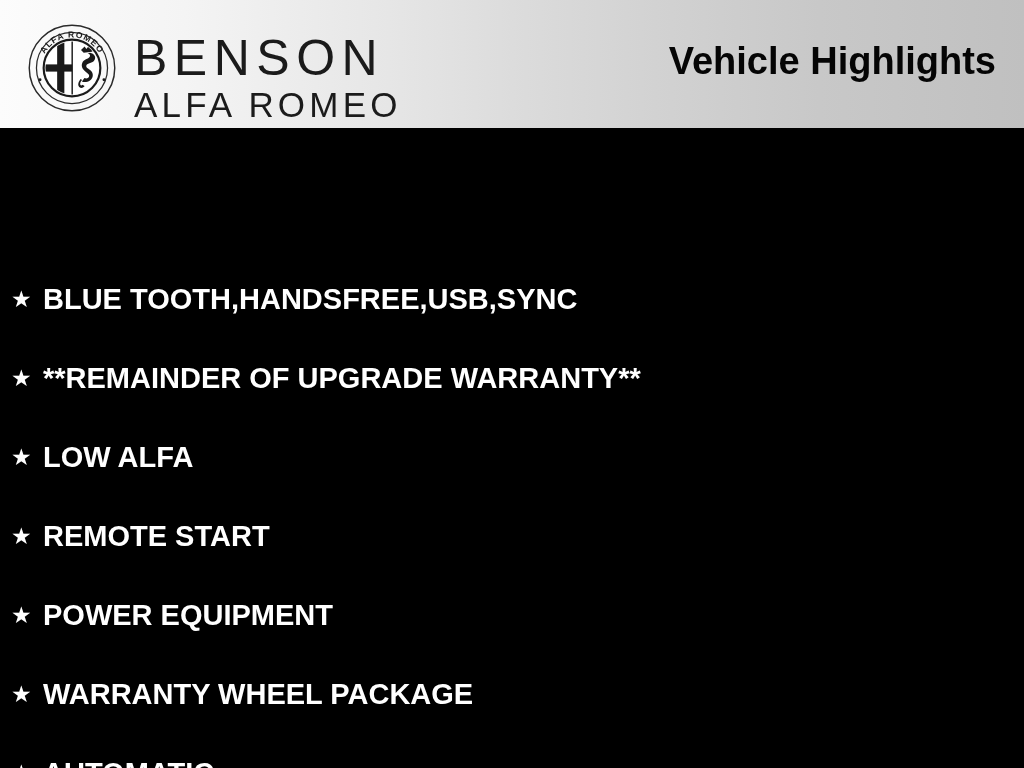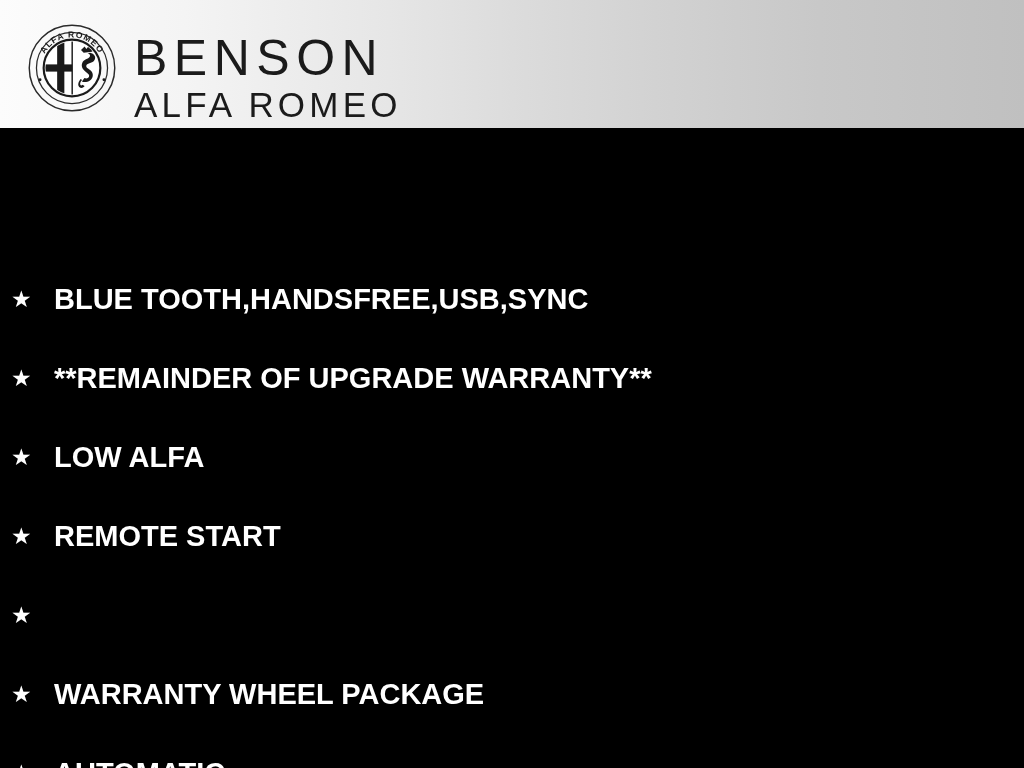--- a/index.html
+++ b/index.html
@@ -119,21 +119,21 @@
     display: inline-block;
     width: 24px;
     font-size: 23px;
     line-height: 23px;
     color: #ffffff;
     text-align: left;
     flex: 0 0 24px;
   }
   .hl-text {
     display: inline-block;
-    margin-left: 19px;
+    margin-left: 8px;
     font-family: "Liberation Sans", sans-serif;
     font-size: 29px;
     font-weight: bold;
     color: #ffffff;
     line-height: 32px;
     letter-spacing: 0px;
   }
 </style>
 </head>
 <body>
@@ -204,20 +204,21 @@
           <rect x="49.4" y="18" width="1.6" height="64" fill="#1a1a1a"></rect>
         </g>
       </svg>
     </div>
 
     <div id="wordmark">
       <span id="brand-name">BENSON</span>
       <span id="brand-sub">ALFA ROMEO</span>
     </div>
 
+    <div id="header-title">Vehicle Highlights</div>
   </div>
 
   <ul id="highlights">
 
     <li class="hl-row" style="top:155px;">
       <span class="hl-star">★</span>
       <span class="hl-text">BLUE TOOTH,HANDSFREE,USB,SYNC</span>
     </li>
 
     <li class="hl-row" style="top:234px;">
@@ -230,20 +231,21 @@
       <span class="hl-text">LOW ALFA</span>
     </li>
 
     <li class="hl-row" style="top:392px;">
       <span class="hl-star">★</span>
       <span class="hl-text">REMOTE START</span>
     </li>
 
     <li class="hl-row" style="top:471px;">
       <span class="hl-star">★</span>
+      <span class="hl-text">POWER EQUIPMENT</span>
     </li>
 
     <li class="hl-row" style="top:550px;">
       <span class="hl-star">★</span>
       <span class="hl-text">WARRANTY WHEEL PACKAGE</span>
     </li>
 
     <li class="hl-row" style="top:629px;">
       <span class="hl-star">★</span>
       <span class="hl-text">AUTOMATIC</span>

